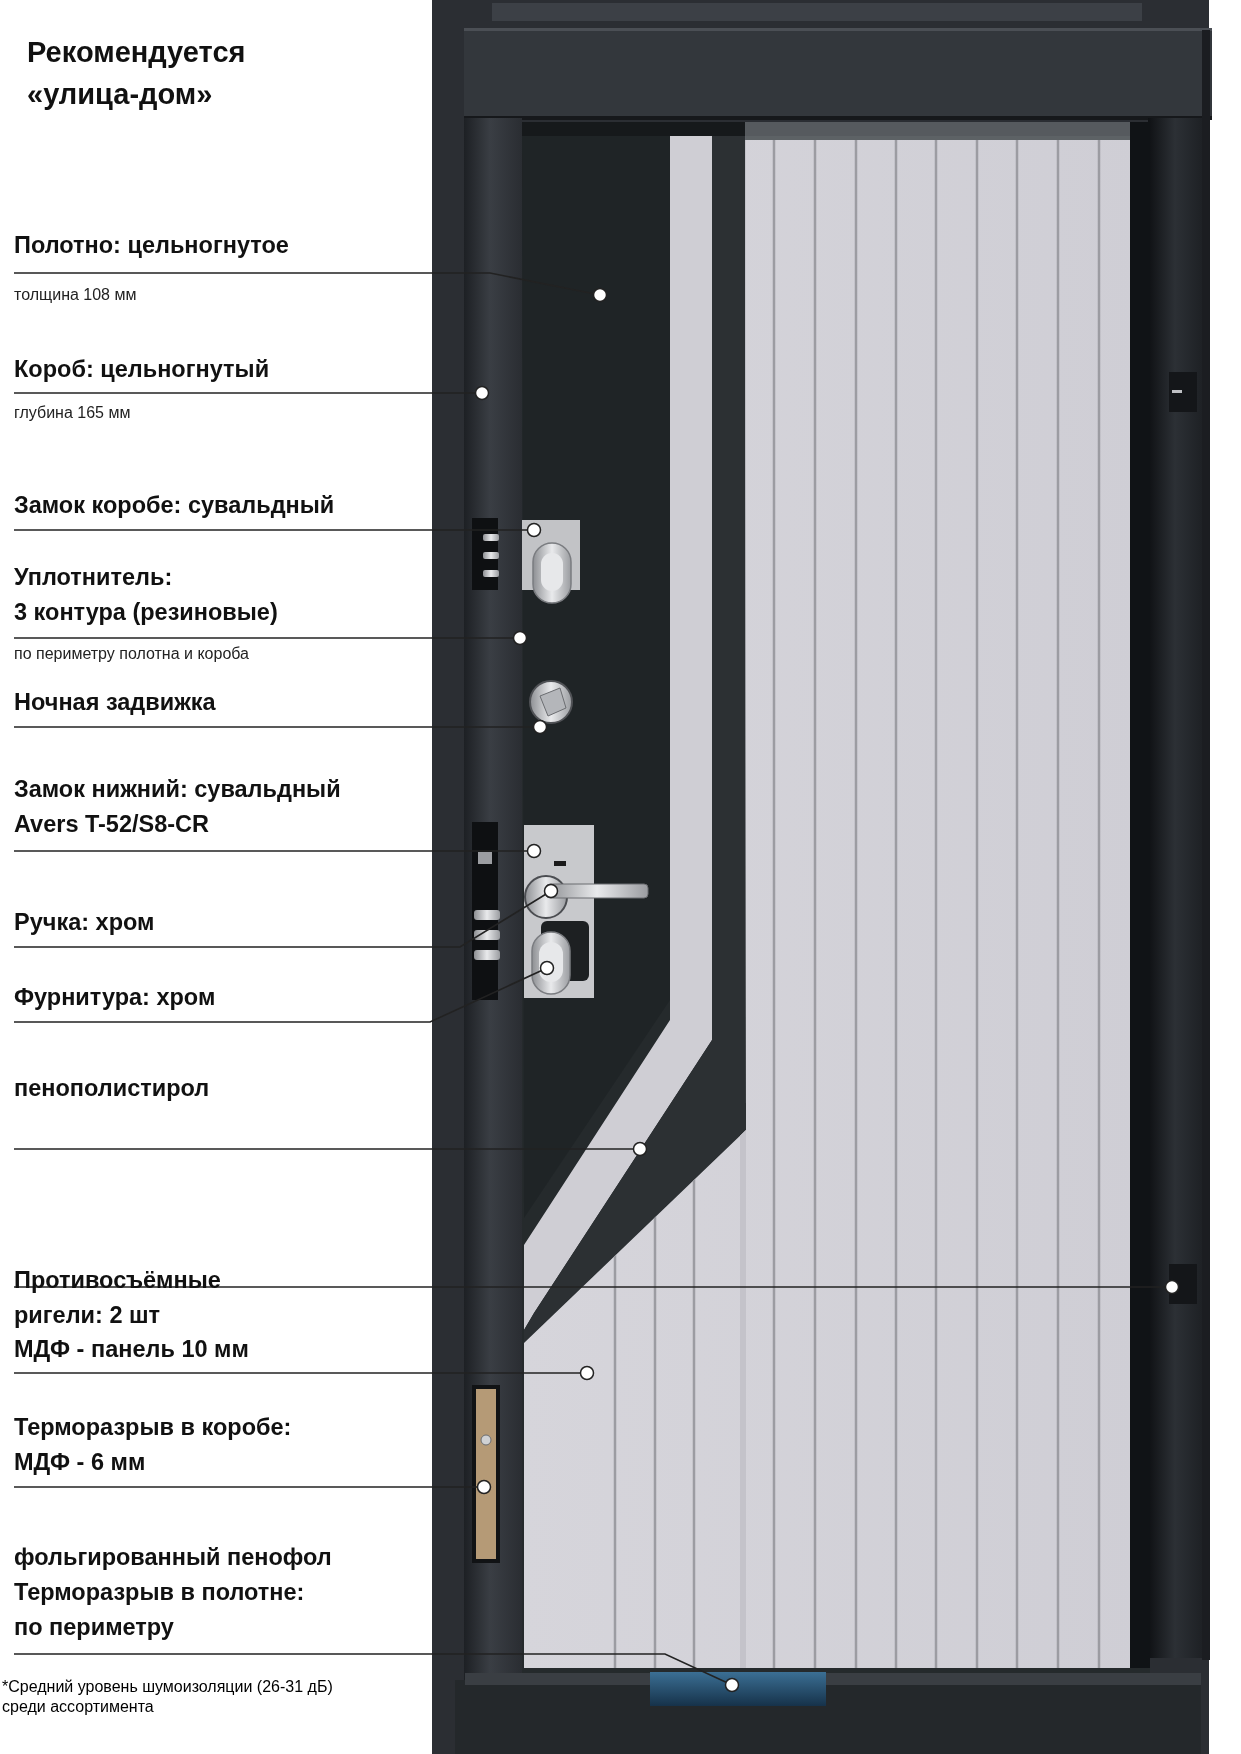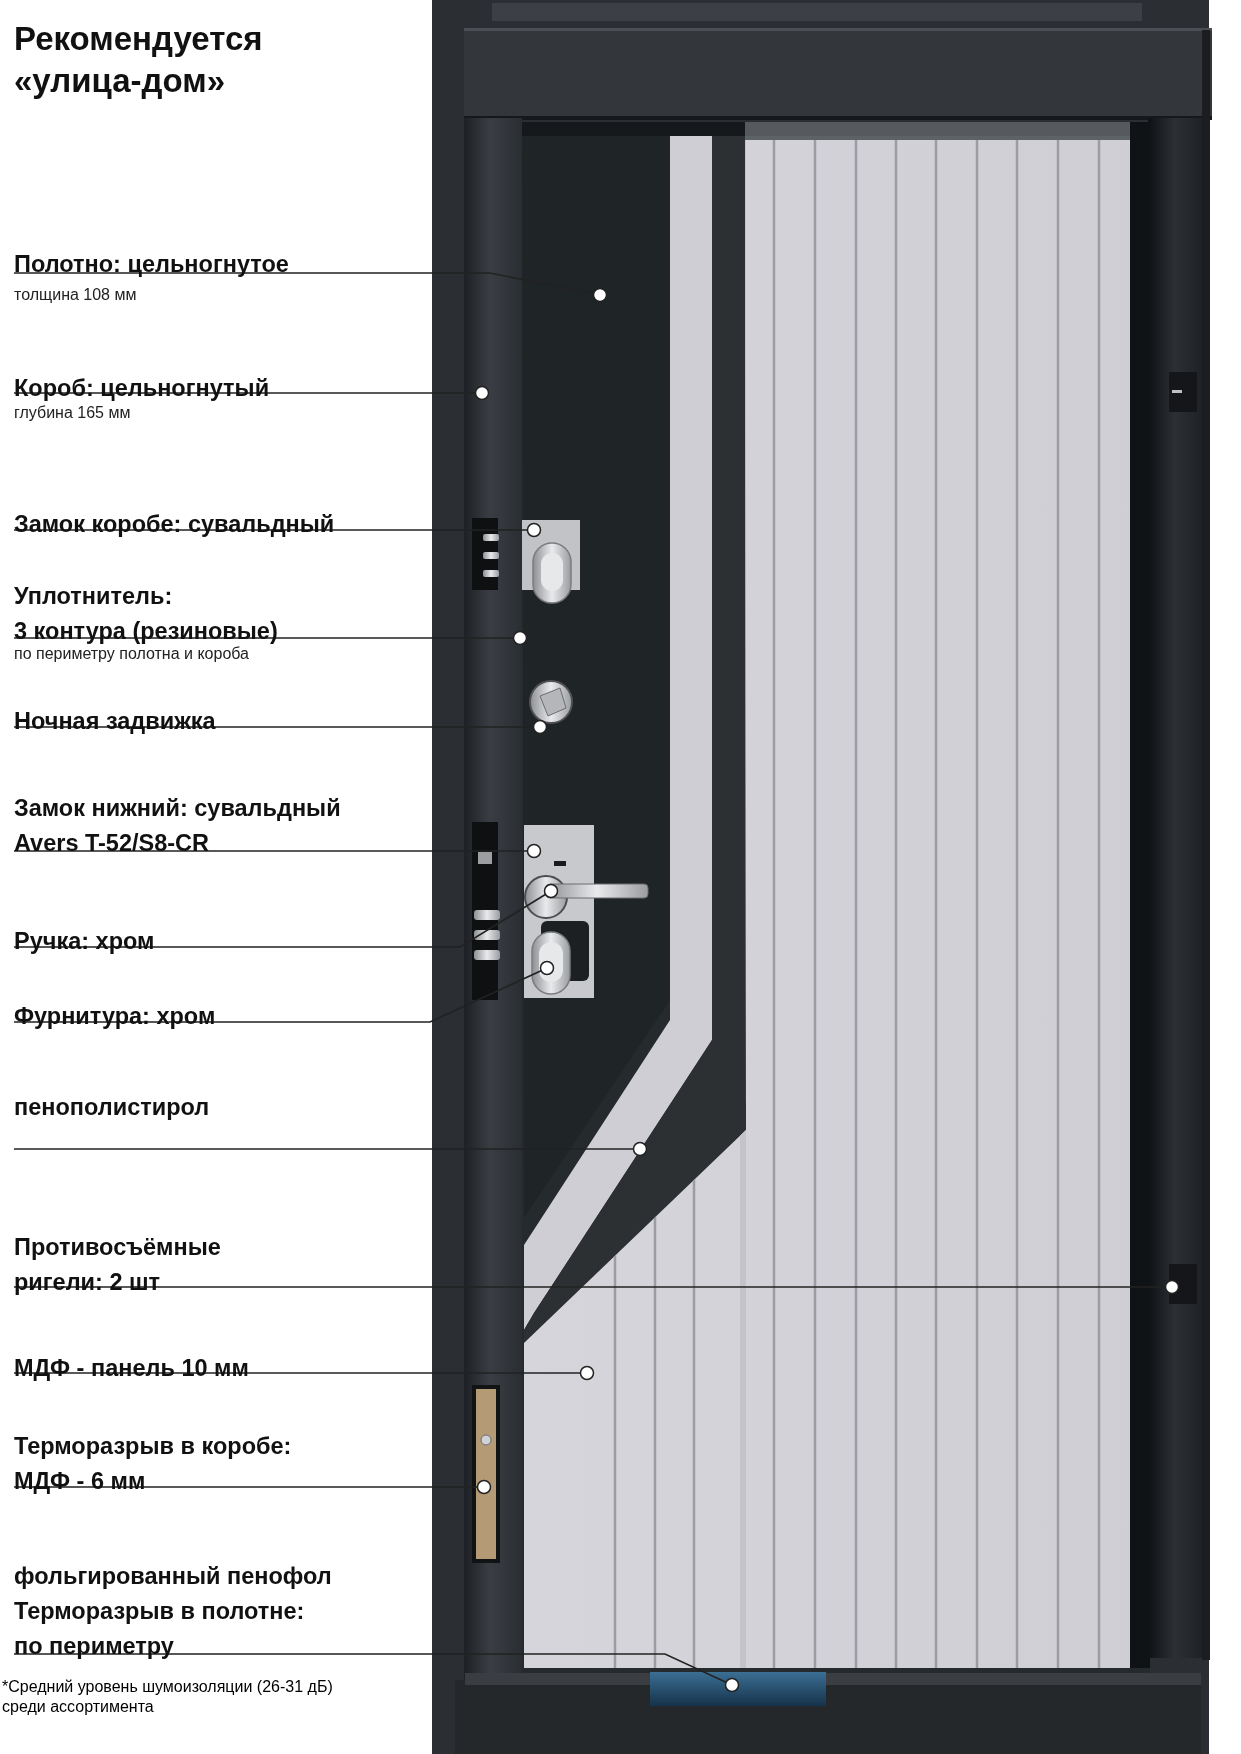--- a/index.html
+++ b/index.html
@@ -4,28 +4,27 @@
   <style>
     html, body { margin: 0; padding: 0; }
     body {
       width: 1241px; height: 1754px; position: relative; overflow: hidden;
       background: #ffffff;
       font-family: "Liberation Sans", "DejaVu Sans", sans-serif;
       color: #111111;
     }
     .title {
       position: absolute; left: 14px; top: 18px; width: 420px;
-      font-weight: bold; font-size: 33px; line-height: 42px; color: #111;
-      margin: 0;
+      font-weight: bold; font-size: 29px; line-height: 42px; color: #111;
+      margin: 13px;
     }
     .title span { display: block; }
     .spec-head {
       position: absolute; left: 14px; font-weight: bold; font-size: 23.5px; line-height: 35px; color: #111;
       white-space: nowrap;
-      margin-top: 19px;
     }
     .spec-head span { display: block; }
     .spec-sub {
       position: absolute; left: 14px; font-size: 16px; line-height: 22px; color: #222; white-space: nowrap;
     }
     .footnote {
       position: absolute; left: 2px; top: 1677px; font-size: 16px; line-height: 20px; color: #000000;
     }
     .footnote span { display: block; }
     svg.scene { position: absolute; left: 0; top: 0; }
@@ -227,21 +226,21 @@
 </div>
 
 <div class="spec-head" style="top:980px">
   <span>Фурнитура: хром</span>
 </div>
 
 <div class="spec-head" style="top:1071px">
   <span>пенополистирол</span>
 </div>
 
-<div class="spec-head" style="top:1211px">
+<div class="spec-head" style="top:1263px">
   <span>Противосъёмные</span>
   <span>ригели: 2 шт</span>
 </div>
 
 <div class="spec-head" style="top:1332px">
   <span>МДФ - панель 10 мм</span>
 </div>
 
 <div class="spec-head" style="top:1410px">
   <span>Терморазрыв в коробе:</span>

